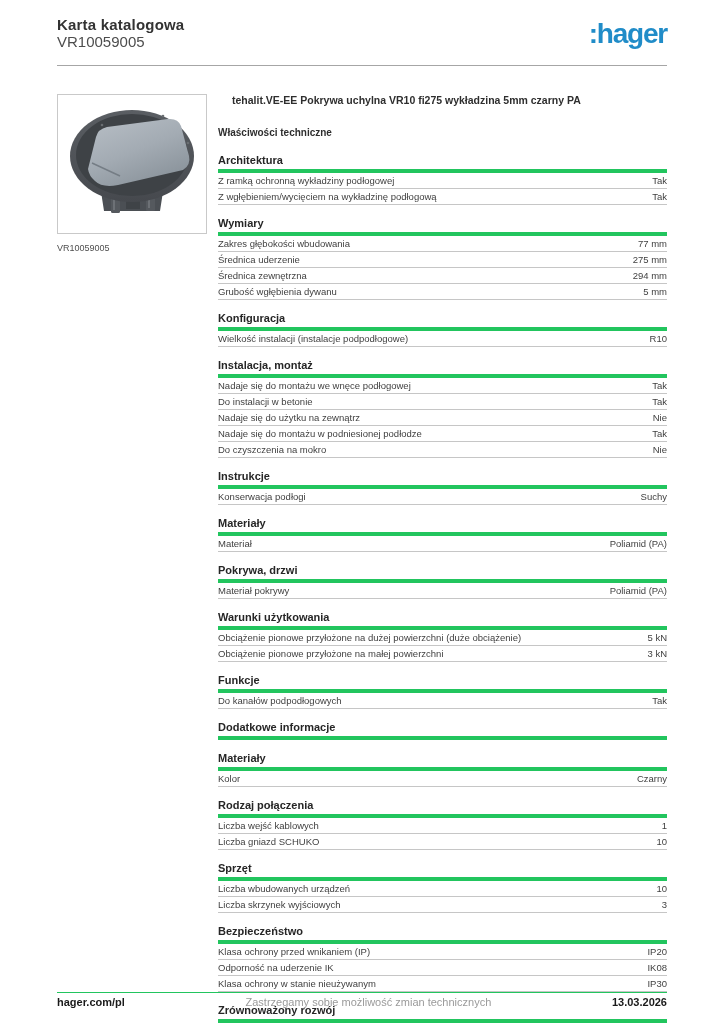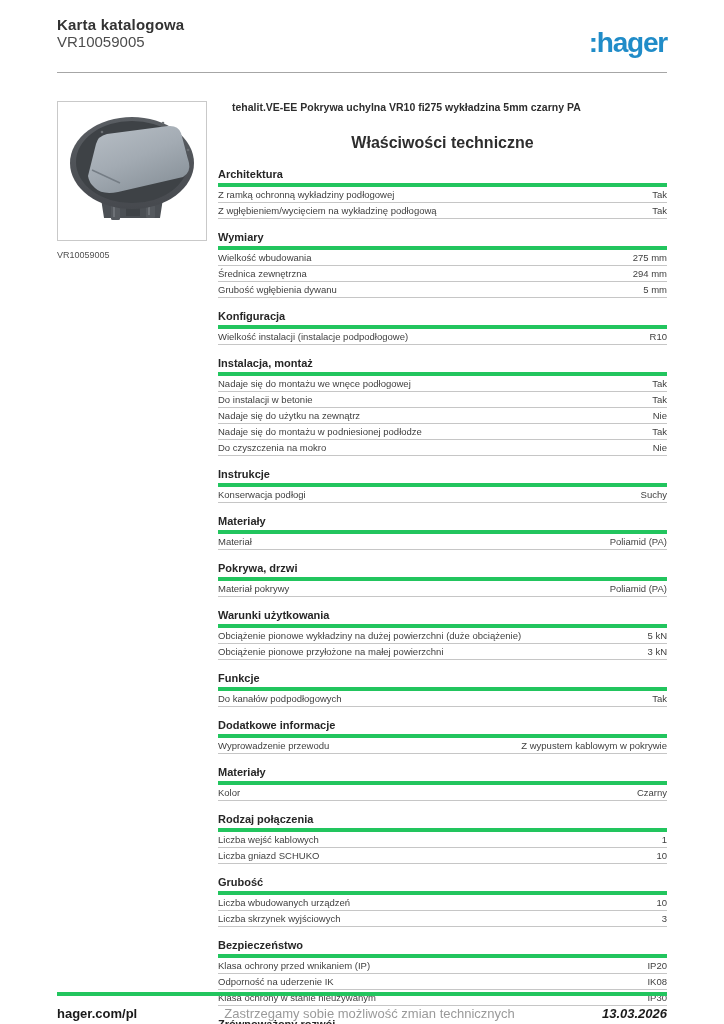--- a/index.html
+++ b/index.html
@@ -15,37 +15,37 @@
 
   
   .doc-header {
     display: flex; justify-content: space-between; align-items: flex-start;
   }
   .doc-header .titles { line-height: 17px; }
   .doc-type { font-size: 15px; font-weight: bold; color: #333333; letter-spacing: 0.2px; }
   .doc-ref  { font-size: 15px; color: #4d4d4d; }
   .logo {
     font-size: 28px; font-weight: bold; letter-spacing: -1.2px;
-    margin-top: 13px; line-height: 28px;
+    margin-top: 4px; line-height: 28px;
   }
   .header-rule { border-top: 1px solid #a6a6a6; margin-top: 15px; }
 
   
   .main { display: flex; margin-top: 28px; }
   .left-col { width: 150px; flex: 0 0 150px; }
   .image-box {
     width: 150px; height: 140px;
     border: 1px solid #c9c9c9; background: #ffffff;
     display: flex; align-items: center; justify-content: center;
   }
   .image-caption { margin-top: 9px; font-size: 9px; color: #4f4f4f; }
   .right-col { flex: 1; margin-left: 11px; min-width: 0; }
 
   .product-title { font-size: 10.5px; font-weight: bold; color: #2e2e2e; line-height: 13px; margin-left: 14px; }
-  .properties-heading { margin-top: 20px; font-size: 16px; font-weight: bold; color: #2e2e2e; text-align: center; }
+  .properties-heading { margin-top: 20px; font-size: 10px; font-weight: bold; color: #2e2e2e; }
 
   
   .sections { margin-top: 16px; }
   .section { margin-top: 12px; }
   .section:first-child { margin-top: 0; }
   .section-title {
     font-size: 11px; font-weight: bold; color: #262626;
     padding-bottom: 3px; border-bottom: 4px solid #22c55e;
   }
   .spec-row {
@@ -53,27 +53,27 @@
     padding: 2px 0 2px 0;
     border-bottom: 1px solid #c6c6c6;
     font-size: 9.5px; line-height: 11px; color: #3f3f3f;
   }
   .row-label { padding-right: 18px; max-width: 330px; }
   .row-value { white-space: nowrap; text-align: right; }
 
   
   .doc-footer {
     position: absolute; left: 57px; right: 57px; top: 992px;
-    border-top: 4px solid #22c55e; padding-top: 10px;
+    border-top: 1px solid #22c55e; padding-top: 3px;
     display: flex; justify-content: space-between; align-items: baseline;
-    font-size: 13px;
+    font-size: 11px;
   }
   .footer-left  { font-weight: bold; color: #1a1a1a; }
   .footer-center{ color: #9a9a9a; text-align: right; }
-  .footer-right { font-weight: bold; color: #1a1a1a; font-style: italic; }
+  .footer-right { font-weight: bold; color: #1a1a1a; }
 </style>
 </head>
 <body>
 
 <div class="page">
 
   <div class="doc-header">
     <div class="titles">
       <div class="doc-type">Karta katalogowa</div>
       <div class="doc-ref">VR10059005</div>
@@ -136,23 +136,27 @@
   <div class="spec-row">
     <div class="row-label">Z wgłębieniem/wycięciem na wykładzinę podłogową</div>
     <div class="row-value">Tak</div>
   </div>
 </div>
   </div>
 
   <div class="section">
     <div class="section-title">Wymiary</div>
     <div class="section-rows">
-
-  <div class="spec-row">
-    <div class="row-label">Wielkość wbudowania</div>
+  <div class="spec-row">
+    <div class="row-label">Zakres głębokości wbudowania</div>
+    <div class="row-value">77 mm</div>
+  </div>
+
+  <div class="spec-row">
+    <div class="row-label">Średnica uderzenie</div>
     <div class="row-value">275 mm</div>
   </div>
 
   <div class="spec-row">
     <div class="row-label">Średnica zewnętrzna</div>
     <div class="row-value">294 mm</div>
   </div>
 
   <div class="spec-row">
     <div class="row-label">Grubość wgłębienia dywanu</div>
@@ -228,21 +232,21 @@
     <div class="row-label">Materiał pokrywy</div>
     <div class="row-value">Poliamid (PA)</div>
   </div>
 </div>
   </div>
 
   <div class="section">
     <div class="section-title">Warunki użytkowania</div>
     <div class="section-rows">
   <div class="spec-row">
-    <div class="row-label">Obciążenie pionowe wykładziny na dużej powierzchni (duże obciążenie)</div>
+    <div class="row-label">Obciążenie pionowe przyłożone na dużej powierzchni (duże obciążenie)</div>
     <div class="row-value">5 kN</div>
   </div>
 
   <div class="spec-row">
     <div class="row-label">Obciążenie pionowe przyłożone na małej powierzchni</div>
     <div class="row-value">3 kN</div>
   </div>
 </div>
   </div>
 
@@ -251,26 +255,20 @@
     <div class="section-rows">
   <div class="spec-row">
     <div class="row-label">Do kanałów podpodłogowych</div>
     <div class="row-value">Tak</div>
   </div>
 </div>
   </div>
 
   <div class="section">
     <div class="section-title">Dodatkowe informacje</div>
-    <div class="section-rows">
-  <div class="spec-row">
-    <div class="row-label">Wyprowadzenie przewodu</div>
-    <div class="row-value">Z wypustem kablowym w pokrywie</div>
-  </div>
-</div>
   </div>
 
   <div class="section">
     <div class="section-title">Materiały</div>
     <div class="section-rows">
   <div class="spec-row">
     <div class="row-label">Kolor</div>
     <div class="row-value">Czarny</div>
   </div>
 
@@ -286,21 +284,21 @@
   </div>
 
   <div class="spec-row">
     <div class="row-label">Liczba gniazd SCHUKO</div>
     <div class="row-value">10</div>
   </div>
 </div>
   </div>
 
   <div class="section">
-    <div class="section-title">Grubość</div>
+    <div class="section-title">Sprzęt</div>
     <div class="section-rows">
   <div class="spec-row">
     <div class="row-label">Liczba wbudowanych urządzeń</div>
     <div class="row-value">10</div>
   </div>
 
   <div class="spec-row">
     <div class="row-label">Liczba skrzynek wyjściowych</div>
     <div class="row-value">3</div>
   </div>

